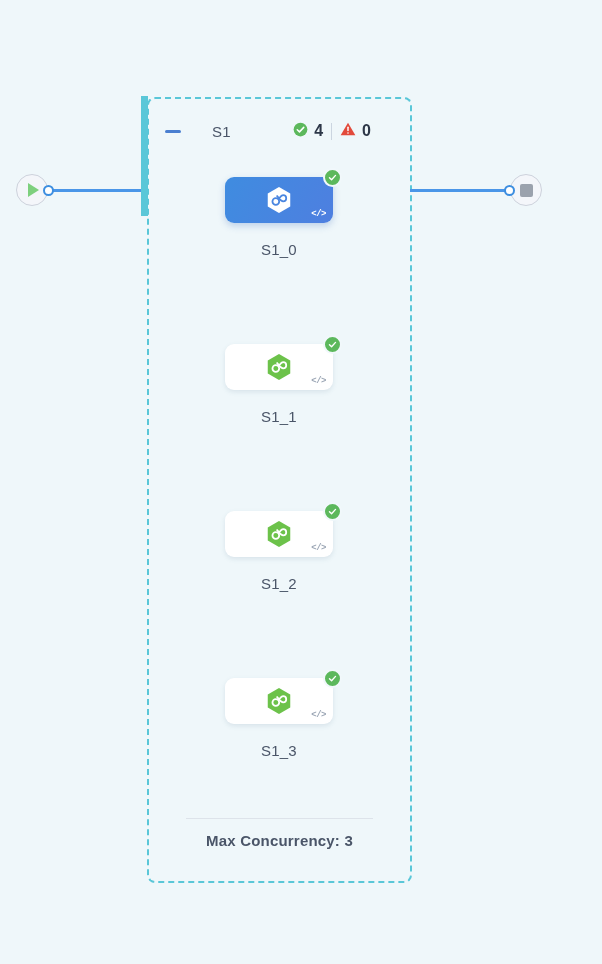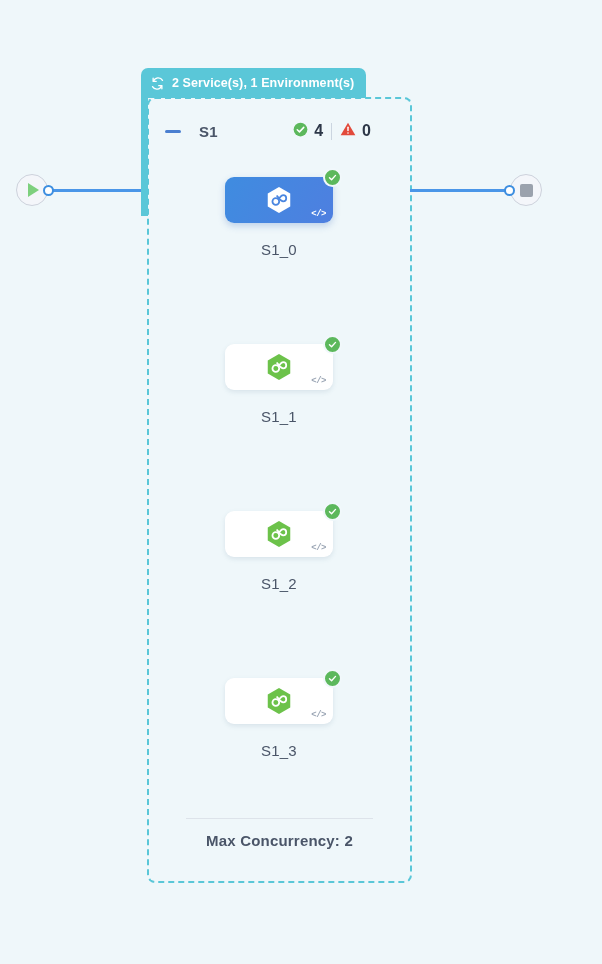--- a/index.html
+++ b/index.html
@@ -133,25 +133,24 @@
     z-index: 6;
   }
   #collapse-icon {
     width: 16px;
     height: 3px;
     background: #4a7fd0;
     border-radius: 2px;
     flex: 0 0 auto;
   }
   #group-name {
-    margin-left: 18px;
+    margin-left: 31px;
     font-size: 15px;
     color: #4a5568;
     letter-spacing: .2px;
-    font-weight: bold;
   }
   #status-group {
     margin-left: auto;
     display: flex;
     align-items: center;
     gap: 8px;
     margin-right: 24px;
   }
   .status-chunk {
     display: flex;
@@ -266,31 +265,20 @@
   <div class="port" id="port-start"></div>
 
   <div class="terminal" id="end-node">
     <div class="stop-glyph"></div>
   </div>
   <div class="port" id="port-end"></div>
 
   <div id="group-rail"></div>
   <div id="group-body"></div>
 
-  <div id="group-header">
-    <span>
-      <svg width="15" height="15" viewBox="0 0 24 24" fill="none" stroke="#ffffff" stroke-width="2.1" stroke-linecap="round" stroke-linejoin="round">
-        <path d="M20 7a8 8 0 0 0-14.5 1.5"></path>
-        <polyline points="5 3.5 5 8.5 10 8.5"></polyline>
-        <path d="M4 17a8 8 0 0 0 14.5-1.5"></path>
-        <polyline points="19 20.5 19 15.5 14 15.5"></polyline>
-      </svg>
-    </span>
-    <span>2 Service(s), 1 Environment(s)</span>
-  </div>
 
   <div id="group-title-row">
     <div id="collapse-icon"></div>
     <span id="group-name">S1</span>
     <div id="status-group">
       <div class="status-chunk">
         <span>
           <svg width="15" height="15" viewBox="0 0 24 24">
             <circle cx="12" cy="12" r="11" fill="#5cb85c"></circle>
             <polyline points="6.8 12.4 10.4 15.8 17.2 8.6" fill="none" stroke="#ffffff" stroke-width="2.4" stroke-linecap="round" stroke-linejoin="round"></polyline>
@@ -390,15 +378,15 @@
         <svg width="11" height="11" viewBox="0 0 24 24">
           <polyline points="5.4 12.4 10 16.8 18.6 7.4" fill="none" stroke="#ffffff" stroke-width="3" stroke-linecap="round" stroke-linejoin="round"></polyline>
         </svg>
       </span>
       <span class="code-icon">&lt;/&gt;</span>
     </div>
     <div class="node-label">S1_3</div>
   </div>
 
   <div id="group-divider"></div>
-  <div id="max-concurrency">Max Concurrency: 2</div>
+  <div id="max-concurrency">Max Concurrency: 3</div>
 
 </div>
 
 </body></html>

